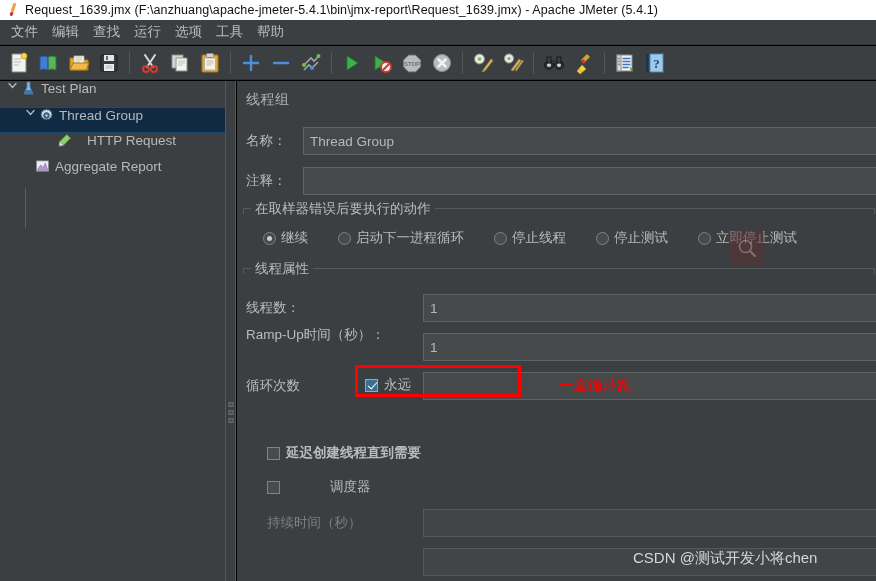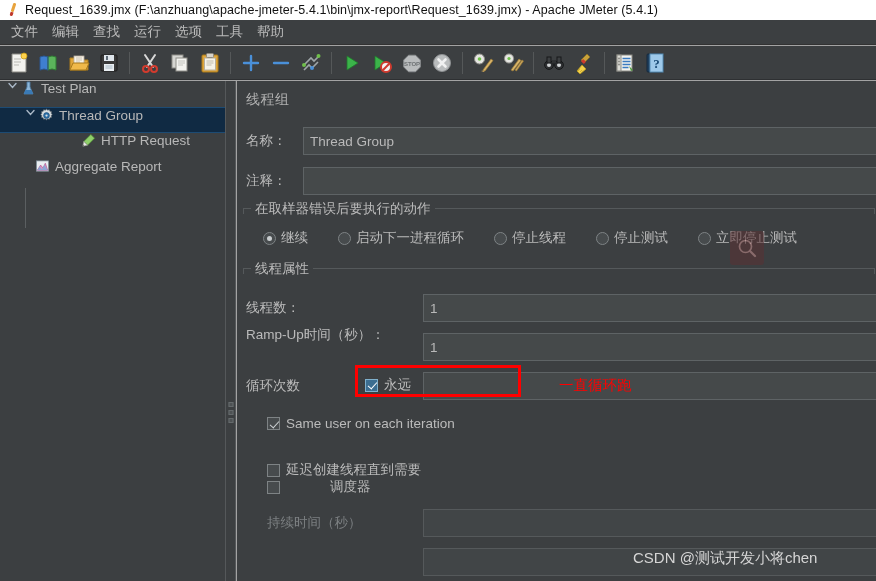--- a/index.html
+++ b/index.html
@@ -8,21 +8,21 @@
   }
   body {
     width: 876px; height: 581px;
     overflow: hidden;
     font-family: "Liberation Sans", "DejaVu Sans", sans-serif;
     -webkit-font-smoothing: antialiased;
   }
   #app {
     position: relative;
     width: 876px; height: 581px;
-    background: #a3a3a3;
+    background: #000000;
     overflow: hidden;
   }
 
   
   .titlebar {
     position: absolute; left: 0; top: 0;
     width: 876px; height: 20px;
     background: #ffffff;
     display: flex; align-items: center;
     padding-left: 5px;
@@ -548,21 +548,21 @@
       <span class="tnode-icon">
         <svg width="15" height="15" viewBox="0 0 16 16">
           <path d="M8 1.2 l1.3 1.1 1.7-.4 .6 1.6 1.7 .4 -.4 1.7 1.1 1.3 -1.1 1.3 .4 1.7 -1.7 .4 -.6 1.6 -1.7-.4 -1.3 1.1 -1.3-1.1 -1.7 .4 -.6-1.6 -1.7-.4 .4-1.7 -1.1-1.3 1.1-1.3 -.4-1.7 1.7-.4 .6-1.6 1.7 .4 z" fill="#d8dde0" stroke="#6d7478" stroke-width="0.7"></path>
           <circle cx="8" cy="8" r="3.1" fill="#2b6fa8" stroke="#1d4e78" stroke-width="0.7"></circle>
           <circle cx="8" cy="8" r="1.2" fill="#d8dde0"></circle>
         </svg>
       </span>
       <span class="tlabel">Thread Group</span>
     </div>
 
-    <div class="tree-row" style="padding-left:80px;">
+    <div class="tree-row" style="padding-left:56px;gap:10px;">
       <span class="tnode-icon">
         <svg width="15" height="15" viewBox="0 0 16 16">
           <path d="M10.5 1.5 l4 4 -7.5 7.5 -4-4 z" fill="#8fd06a" stroke="#4d8a33" stroke-width="0.8"></path>
           <path d="M3 9 l4 4 -5 1 z" fill="#e9e9e4" stroke="#9a9a94" stroke-width="0.7"></path>
           <path d="M2 14 l1.3-.3 -1-1 z" fill="#4a4a46"></path>
         </svg>
       </span>
       <span class="tlabel">HTTP Request</span>
     </div>
 
@@ -662,25 +662,21 @@
     </div>
     <div class="cb-row checked accent" style="left:128px; top:295px;">
       <span class="cb-mark"></span>
       <span class="cb-label">永远</span>
     </div>
     <div class="text-input" style="left:186px; top:291px; width:470px;"></div>
 
     <div class="red-box" style="left:118px; top:284px; width:166px; height:32px;"></div>
     <div class="red-note" style="left:306px; top:295px;margin-left:16px;">一直循环跑</div>
 
-    <div class="cb-row checked" style="left:30px; top:335px;">
-      <span class="cb-mark"></span>
-      <span class="cb-label">Same user on each iteration</span>
-    </div>
-    <div class="cb-row" style="left:30px; top:380px;">
+    <div class="cb-row" style="left:30px; top:363px;font-weight:bold;">
       <span class="cb-mark"></span>
       <span class="cb-label">延迟创建线程直到需要</span>
     </div>
     <div class="cb-row" style="left:30px; top:397px;gap:44px;">
       <span class="cb-mark"></span>
       <span class="cb-label">调度器</span>
     </div>
 
     <div class="field-row" style="left:30px; top:428px;">
       <span class="field-label disabled">持续时间（秒）</span>

